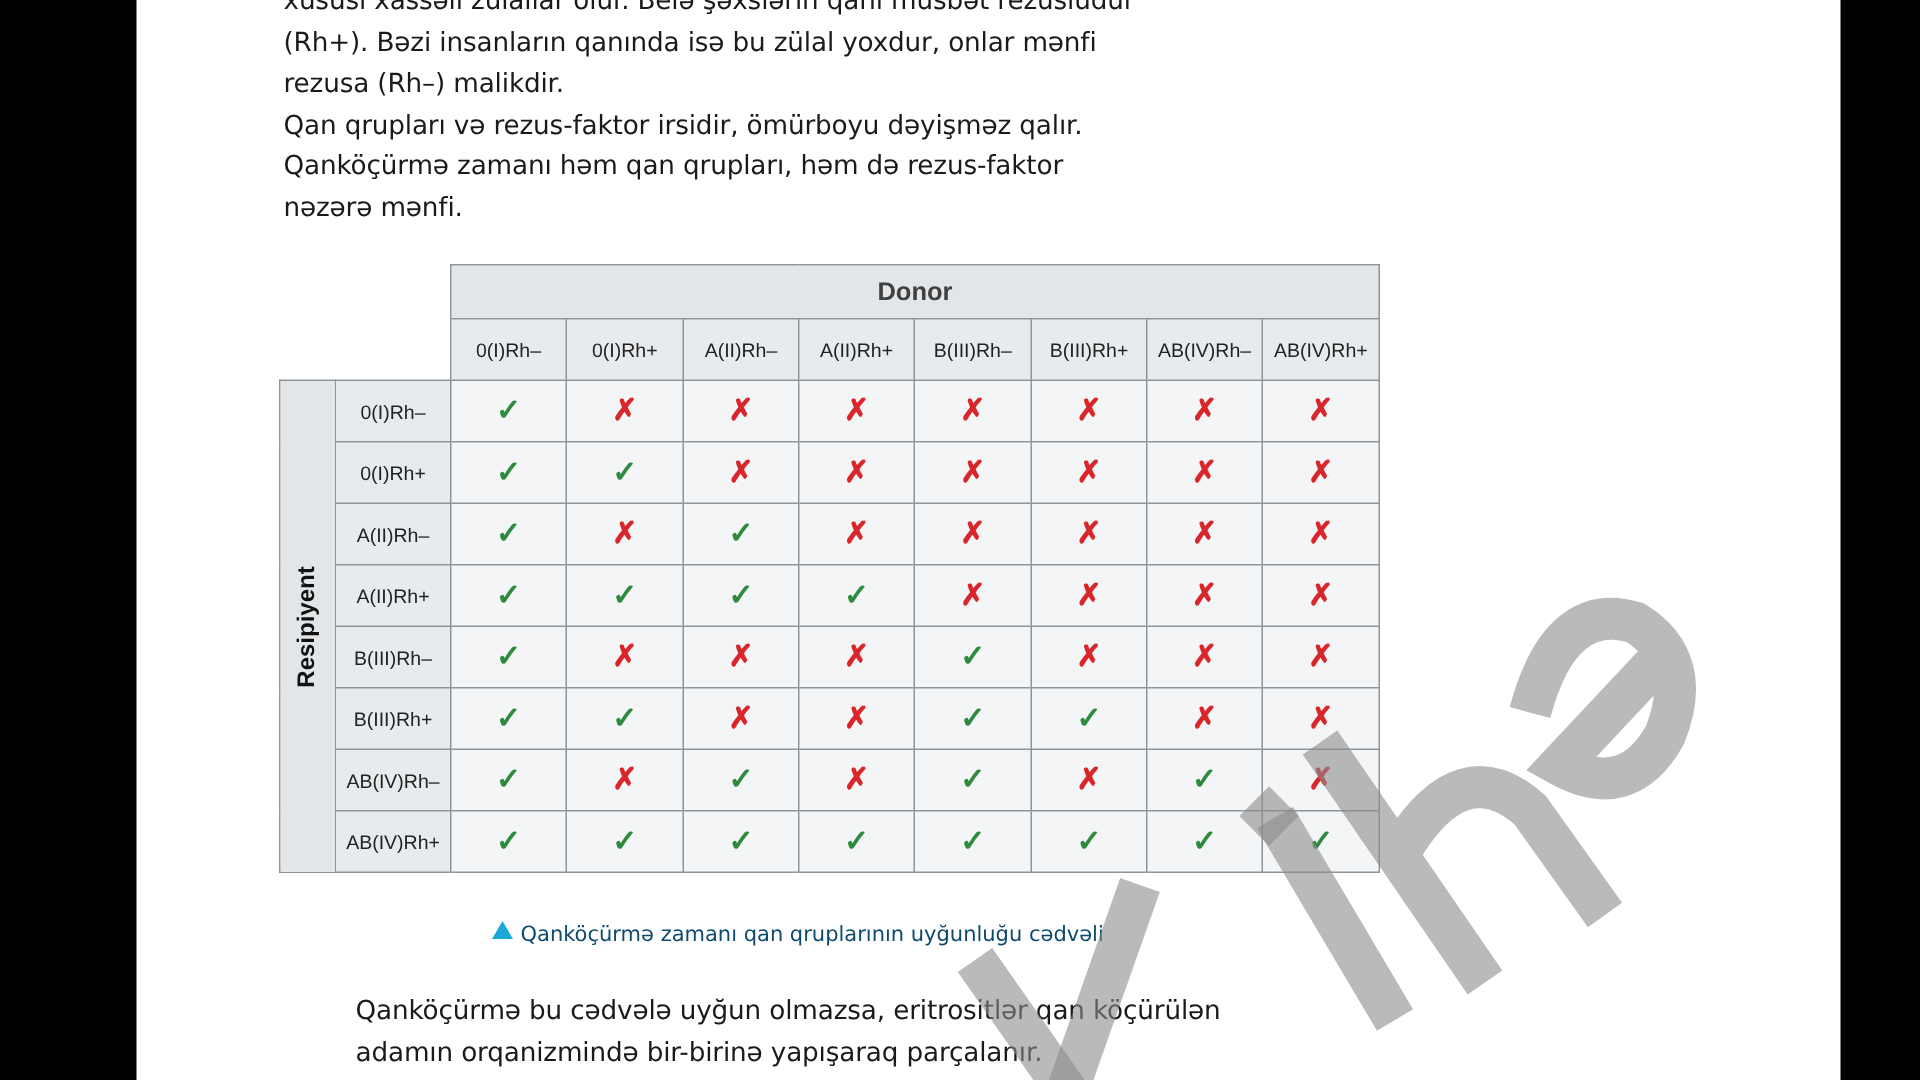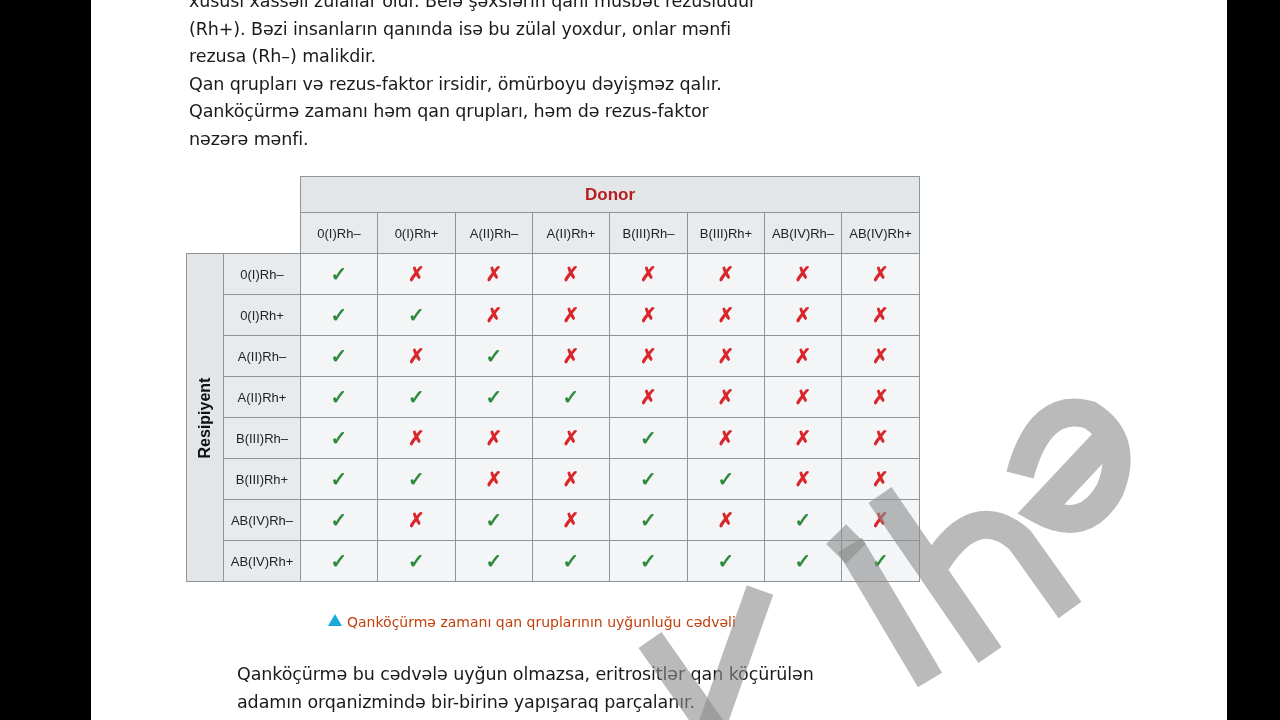--- a/index.html
+++ b/index.html
@@ -23,21 +23,21 @@
 
   
   .tbl {
     position: absolute; left: 95px; top: 176px;
     border-collapse: collapse; table-layout: fixed;
     font-family: "Liberation Sans", sans-serif;
   }
   .tbl td, .tbl th { padding: 0; border: 1px solid #8f9498; }
   .tbl .blank { border: none; background: transparent; }
   .tbl .donor-title {
-    height: 35px; background: #e3e6e8; font-weight: bold; font-size: 17px; color: #b91c1c;
+    height: 35px; background: #e3e6e8; font-weight: bold; font-size: 17px; color: #404040;
     text-align: center;
   }
   .tbl .col-h {
     height: 40px; background: #e8ebed; font-size: 13px; font-weight: normal; color: #222;
     text-align: center;
   }
   .tbl .resip {
     width: 36px; background: #e3e6e8; position: relative;
   }
   .tbl .resip span {
@@ -50,21 +50,21 @@
     text-align: center;
   }
   .tbl .cell {
     width: 76px; height: 40px; background: #f3f5f7; text-align: center;
     font-size: 20px; font-weight: bold; line-height: 40px;
   }
   .tbl .cell.yes { color: #2e8b3e; }
   .tbl .cell.no { color: #d9262b; }
 
   .caption {
-    position: absolute; left: 237px; top: 614px; font-size: 14px; color: #c2410c;
+    position: absolute; left: 237px; top: 614px; font-size: 14px; color: #0c4a6e;
     white-space: nowrap; font-family: "DejaVu Sans", sans-serif;
   }
   .caption .tri {
     display: inline-block; width: 0; height: 0; vertical-align: 1px; margin-right: 5px;
     border-left: 7px solid transparent; border-right: 7px solid transparent;
     border-bottom: 12px solid #1ba9d9;
   }
 
   .watermark {
     position: absolute; left: 0; top: 0; width: 1280px; height: 720px; pointer-events: none;

